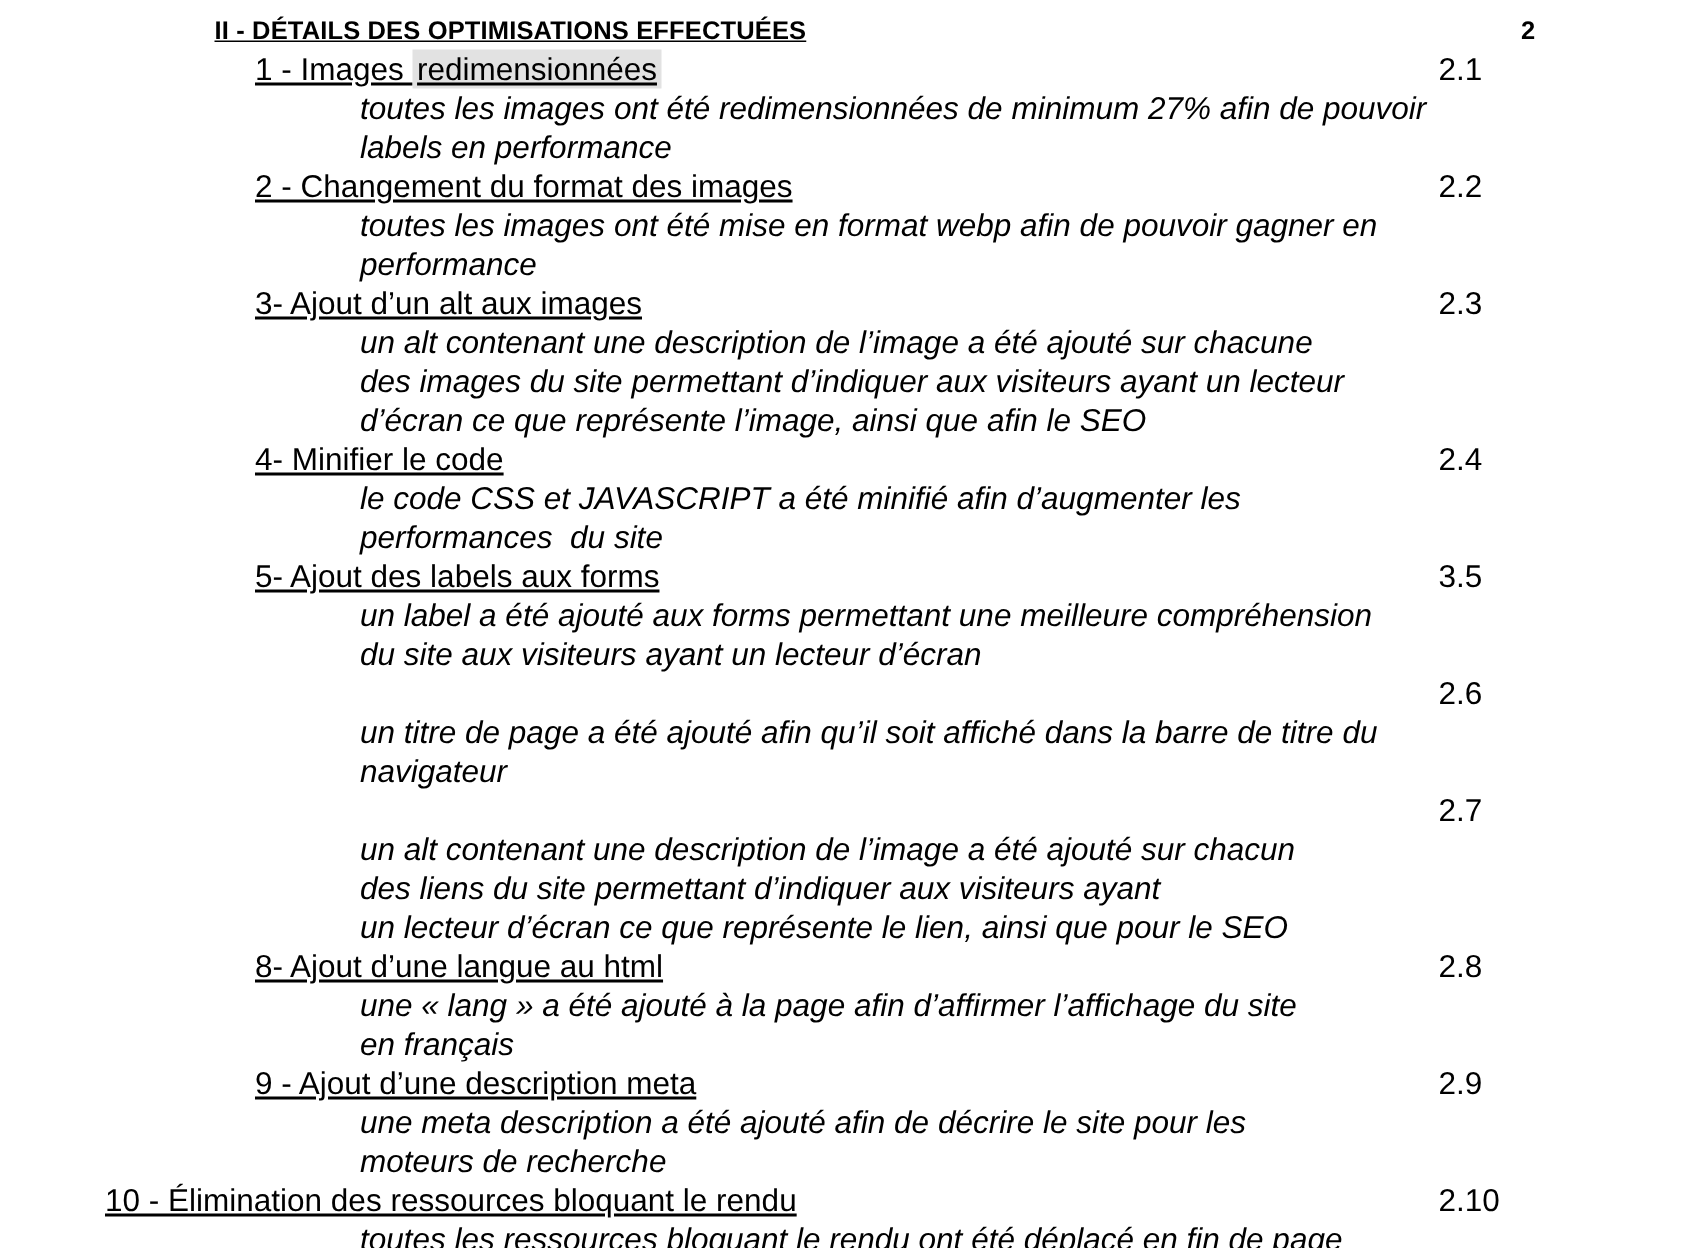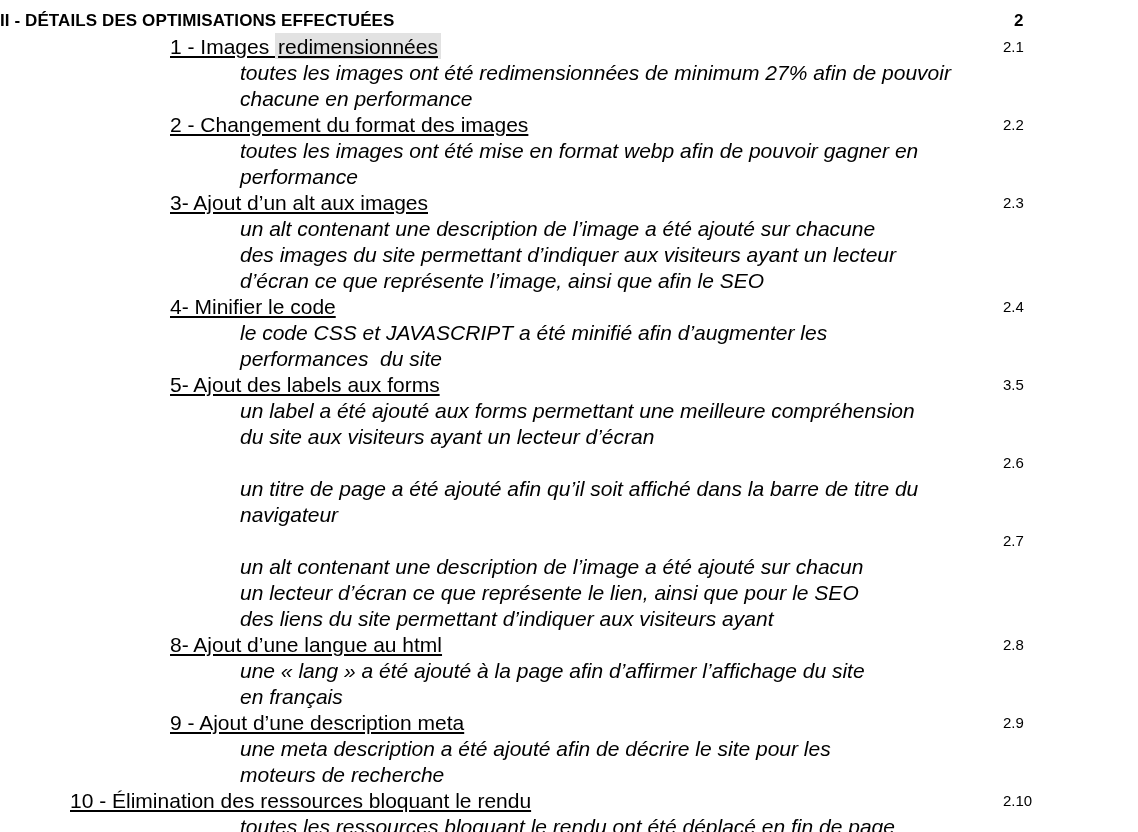--- a/index.html
+++ b/index.html
@@ -21,42 +21,44 @@
     padding-top: 8px;
     box-sizing: border-box;
   }
   .row {
     position: relative;
     height: 26px;
     line-height: 26px;
   }
   .txt { white-space: pre; }
   .hdr {
+    padding-left: 143px;
     font-weight: 700;
     font-size: 17px;
     letter-spacing: 0.1px;
+    text-decoration: underline;
   }
   .item {
     padding-left: 170px;
     font-size: 21px;
     text-decoration: underline;
   }
   .item.outdent {
     padding-left: 70px;
   }
   .desc {
     padding-left: 240px;
     font-size: 21px;
     font-style: italic;
   }
   .num {
     position: absolute;
-    left: 1003px;
+    left: 959px;
     top: 0;
-    font-size: 15px;
+    font-size: 21px;
     font-style: normal;
     font-weight: 400;
   }
   .hdr .num {
     left: 1014px;
     font-size: 17px;
     font-weight: 700;
   }
   .hl {
     background: #e2e2e2;
@@ -65,21 +67,21 @@
 </style>
 </head>
 <body>
 
 <div class="page">
 
   <div class="row hdr"><span class="txt">II - DÉTAILS DES OPTIMISATIONS EFFECTUÉES</span><span class="num">2</span></div>
 
   <div class="row item"><span class="txt"><span>1 - Images </span><span class="hl">redimensionnées</span></span><span class="num">2.1</span></div>
   <div class="row desc"><span class="txt">toutes les images ont été redimensionnées de minimum 27% afin de pouvoir</span></div>
-  <div class="row desc"><span class="txt">chacune en performance</span></div>
+  <div class="row desc"><span class="txt">labels en performance</span></div>
 
   <div class="row item"><span class="txt">2 - Changement du format des images</span><span class="num">2.2</span></div>
   <div class="row desc"><span class="txt">toutes les images ont été mise en format webp afin de pouvoir gagner en</span></div>
   <div class="row desc"><span class="txt">performance</span></div>
 
   <div class="row item"><span class="txt">3- Ajout d’un alt aux images</span><span class="num">2.3</span></div>
   <div class="row desc"><span class="txt">un alt contenant une description de l’image a été ajouté sur chacune</span></div>
   <div class="row desc"><span class="txt">des images du site permettant d’indiquer aux visiteurs ayant un lecteur</span></div>
   <div class="row desc"><span class="txt">d’écran ce que représente l’image, ainsi que afin le SEO</span></div>
 
@@ -90,22 +92,22 @@
   <div class="row item"><span class="txt">5- Ajout des labels aux forms</span><span class="num">3.5</span></div>
   <div class="row desc"><span class="txt">un label a été ajouté aux forms permettant une meilleure compréhension</span></div>
   <div class="row desc"><span class="txt">du site aux visiteurs ayant un lecteur d’écran</span></div>
 
   <div class="row item"><span class="num">2.6</span></div>
   <div class="row desc"><span class="txt">un titre de page a été ajouté afin qu’il soit affiché dans la barre de titre du</span></div>
   <div class="row desc"><span class="txt">navigateur</span></div>
 
   <div class="row item"><span class="num">2.7</span></div>
   <div class="row desc"><span class="txt">un alt contenant une description de l’image a été ajouté sur chacun</span></div>
+  <div class="row desc"><span class="txt">des liens du site permettant d’indiquer aux visiteurs ayant</span></div>
   <div class="row desc"><span class="txt">un lecteur d’écran ce que représente le lien, ainsi que pour le SEO</span></div>
-  <div class="row desc"><span class="txt">des liens du site permettant d’indiquer aux visiteurs ayant</span></div>
 
   <div class="row item"><span class="txt">8- Ajout d’une langue au html</span><span class="num">2.8</span></div>
   <div class="row desc"><span class="txt">une « lang » a été ajouté à la page afin d’affirmer l’affichage du site</span></div>
   <div class="row desc"><span class="txt">en français</span></div>
 
   <div class="row item"><span class="txt">9 - Ajout d’une description meta</span><span class="num">2.9</span></div>
   <div class="row desc"><span class="txt">une meta description a été ajouté afin de décrire le site pour les</span></div>
   <div class="row desc"><span class="txt">moteurs de recherche</span></div>
 
   <div class="row item outdent"><span class="txt">10 - Élimination des ressources bloquant le rendu</span><span class="num">2.10</span></div>

